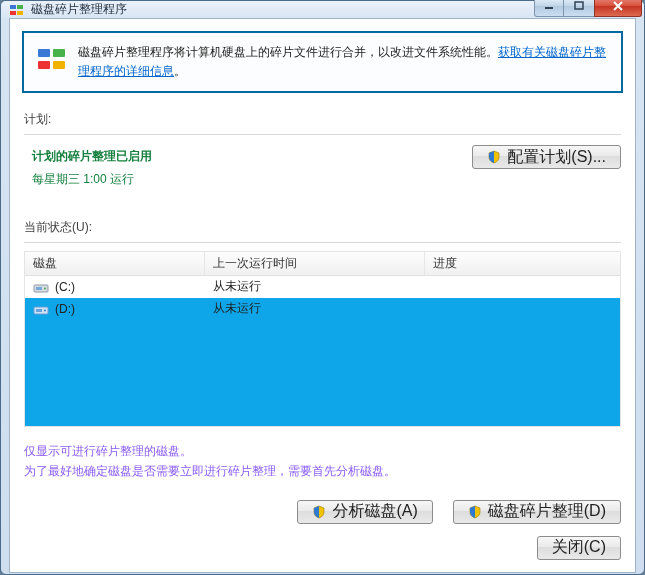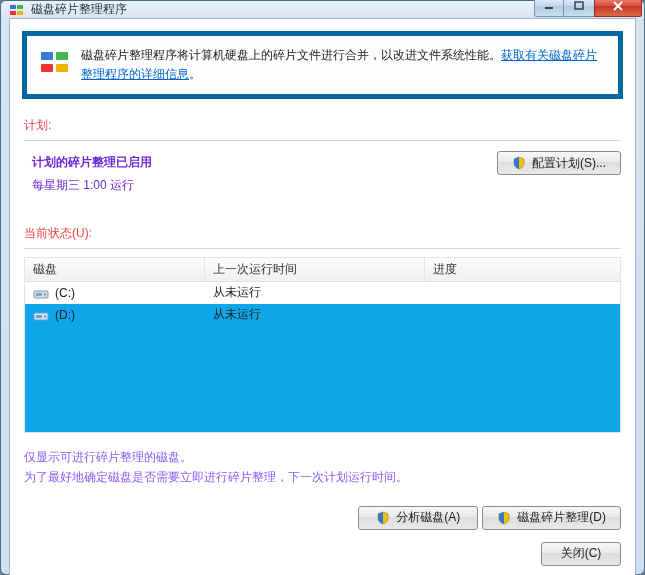--- a/index.html
+++ b/index.html
@@ -73,57 +73,57 @@
     flex: 1;
     margin: 0 8px 8px 8px;
     background: #ffffff;
     border: 1px solid #9fb4c9;
     display: flex;
     flex-direction: column;
     padding: 0;
   }
   .info-banner {
     margin: 12px 12px 0 12px;
-    border: 5px solid #0369a1;
+    border: 2px solid #0369a1;
     background: #fcfdfe;
     padding: 10px 12px;
     display: flex;
     gap: 10px;
   }
   .info-banner .big-icon { flex: 0 0 32px; }
   .info-banner .info-text { color: #222; line-height: 1.6; }
   .info-banner a { color: #0066cc; text-decoration: underline; cursor: pointer; }
   .section-label {
     margin: 18px 14px 4px 14px;
-    color: #ef4444;
+    color: #404040;
   }
   .divider {
     height: 1px;
     background: #d8d8d8;
     margin: 2px 14px 0 14px;
   }
   .schedule-area {
     display: flex;
     margin: 10px 14px 0 22px;
     gap: 12px;
   }
-  .schedule-text { flex: 1; line-height: 1.9; color: #6d28d9; }
+  .schedule-text { flex: 1; line-height: 1.9; color: #15803d; }
   .schedule-text .sched-title { font-weight: bold; }
   .btn {
     height: 24px;
     min-width: 120px;
     padding: 0 14px;
     border: 1px solid #8c8c8c;
     border-radius: 3px;
     background: linear-gradient(to bottom, #f7f7f7 0%, #eaeaea 45%, #dddddd 46%, #e9e9e9 100%);
     display: inline-flex;
     align-items: center;
     justify-content: center;
     gap: 6px;
-    font-size: 12px;
+    font-size: 16px;
     color: #222;
     cursor: pointer;
   }
   .btn .shield {
     width: 14px; height: 14px;
   }
   .table-wrap {
     margin: 8px 14px 0 14px;
     border: 1px solid #e4e4e4;
     background: #0ea5e9;
@@ -153,21 +153,21 @@
   .trow .td { display:flex; align-items:center; gap:6px; }
   .disk-icon { width:16px; height:14px; }
   .footer-note {
     margin: 14px 14px 0 14px;
     color: #8b5cf6;
     line-height: 1.7;
   }
   .button-row {
     display: flex;
     justify-content: flex-end;
-    gap: 4px;
+    gap: 20px;
     margin: 18px 14px 0 14px;
   }
   .close-row {
     display:flex;
     justify-content: flex-end;
     margin: 12px 14px 12px 14px;
   }
   .close-row .btn { min-width: 80px; }
 </style>
 </head>
@@ -274,21 +274,21 @@
               <span>(D:)</span>
             </div>
             <div class="td col-last">从未运行</div>
             <div class="td col-prog"></div>
           </div>
         </div>
     </div>
 
     <div class="footer-note">
       <div>仅显示可进行碎片整理的磁盘。</div>
-      <div>为了最好地确定磁盘是否需要立即进行碎片整理，下一次计划运行时间。</div>
+      <div>为了最好地确定磁盘是否需要立即进行碎片整理，需要首先分析磁盘。</div>
     </div>
 
     <div class="button-row">
       <div class="btn">
         <span class="shield">
           <svg viewBox="0 0 14 14">
               <path d="M7 1 L12 3 V7 C12 10 10 12 7 13 C4 12 2 10 2 7 V3 Z" fill="#f2c200" stroke="#9a7a00" stroke-width="0.6"></path>
               <path d="M7 1 L7 13 C4 12 2 10 2 7 V3 Z" fill="#2f7ad1"></path>
             </svg>
         </span>

